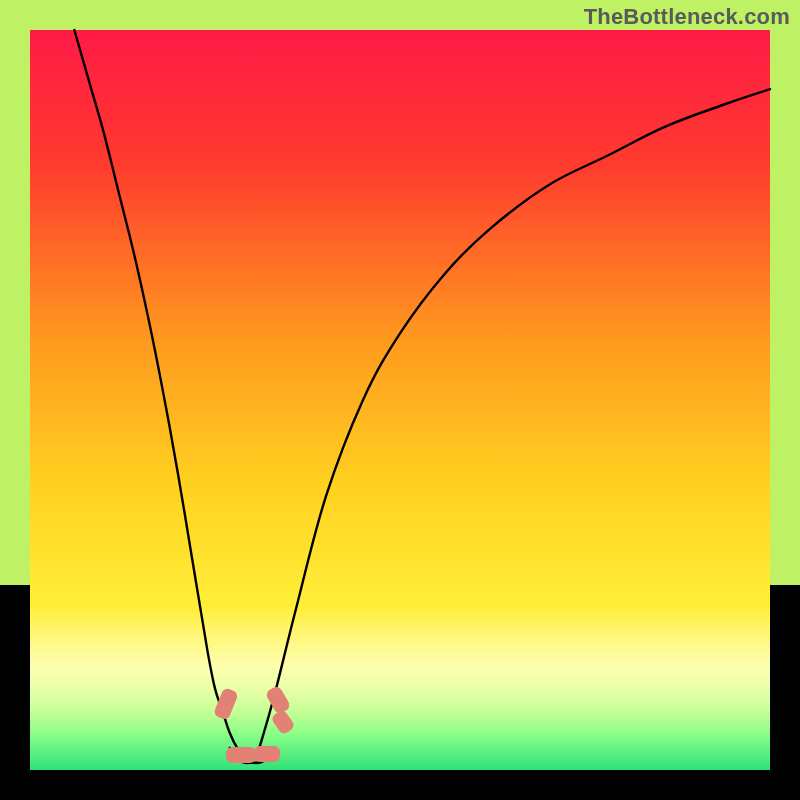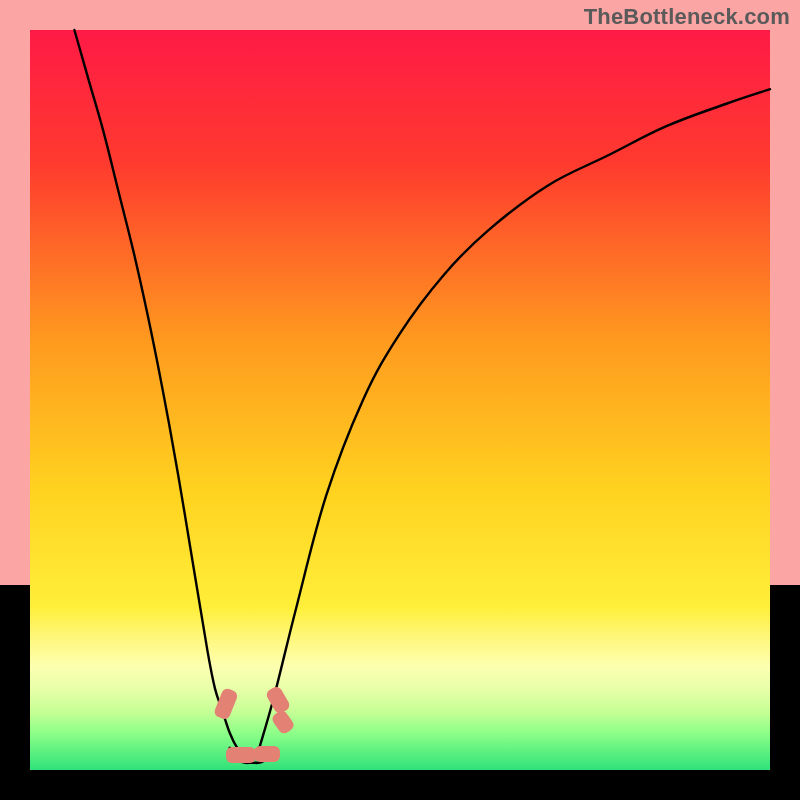--- a/index.html
+++ b/index.html
@@ -9,21 +9,21 @@
     height: 800px;
     background: #000;
     overflow: hidden;
   }
   .outer {
     position: absolute;
     left: 0;
     top: 0;
     width: 800px;
     height: 585px;
-    background: #fca5a5;
+    background: #bef264;
   }
   .plot {
     position: absolute;
     left: 30px;
     top: 30px;
     width: 740px;
     height: 740px;
     
   }
   .watermark {

